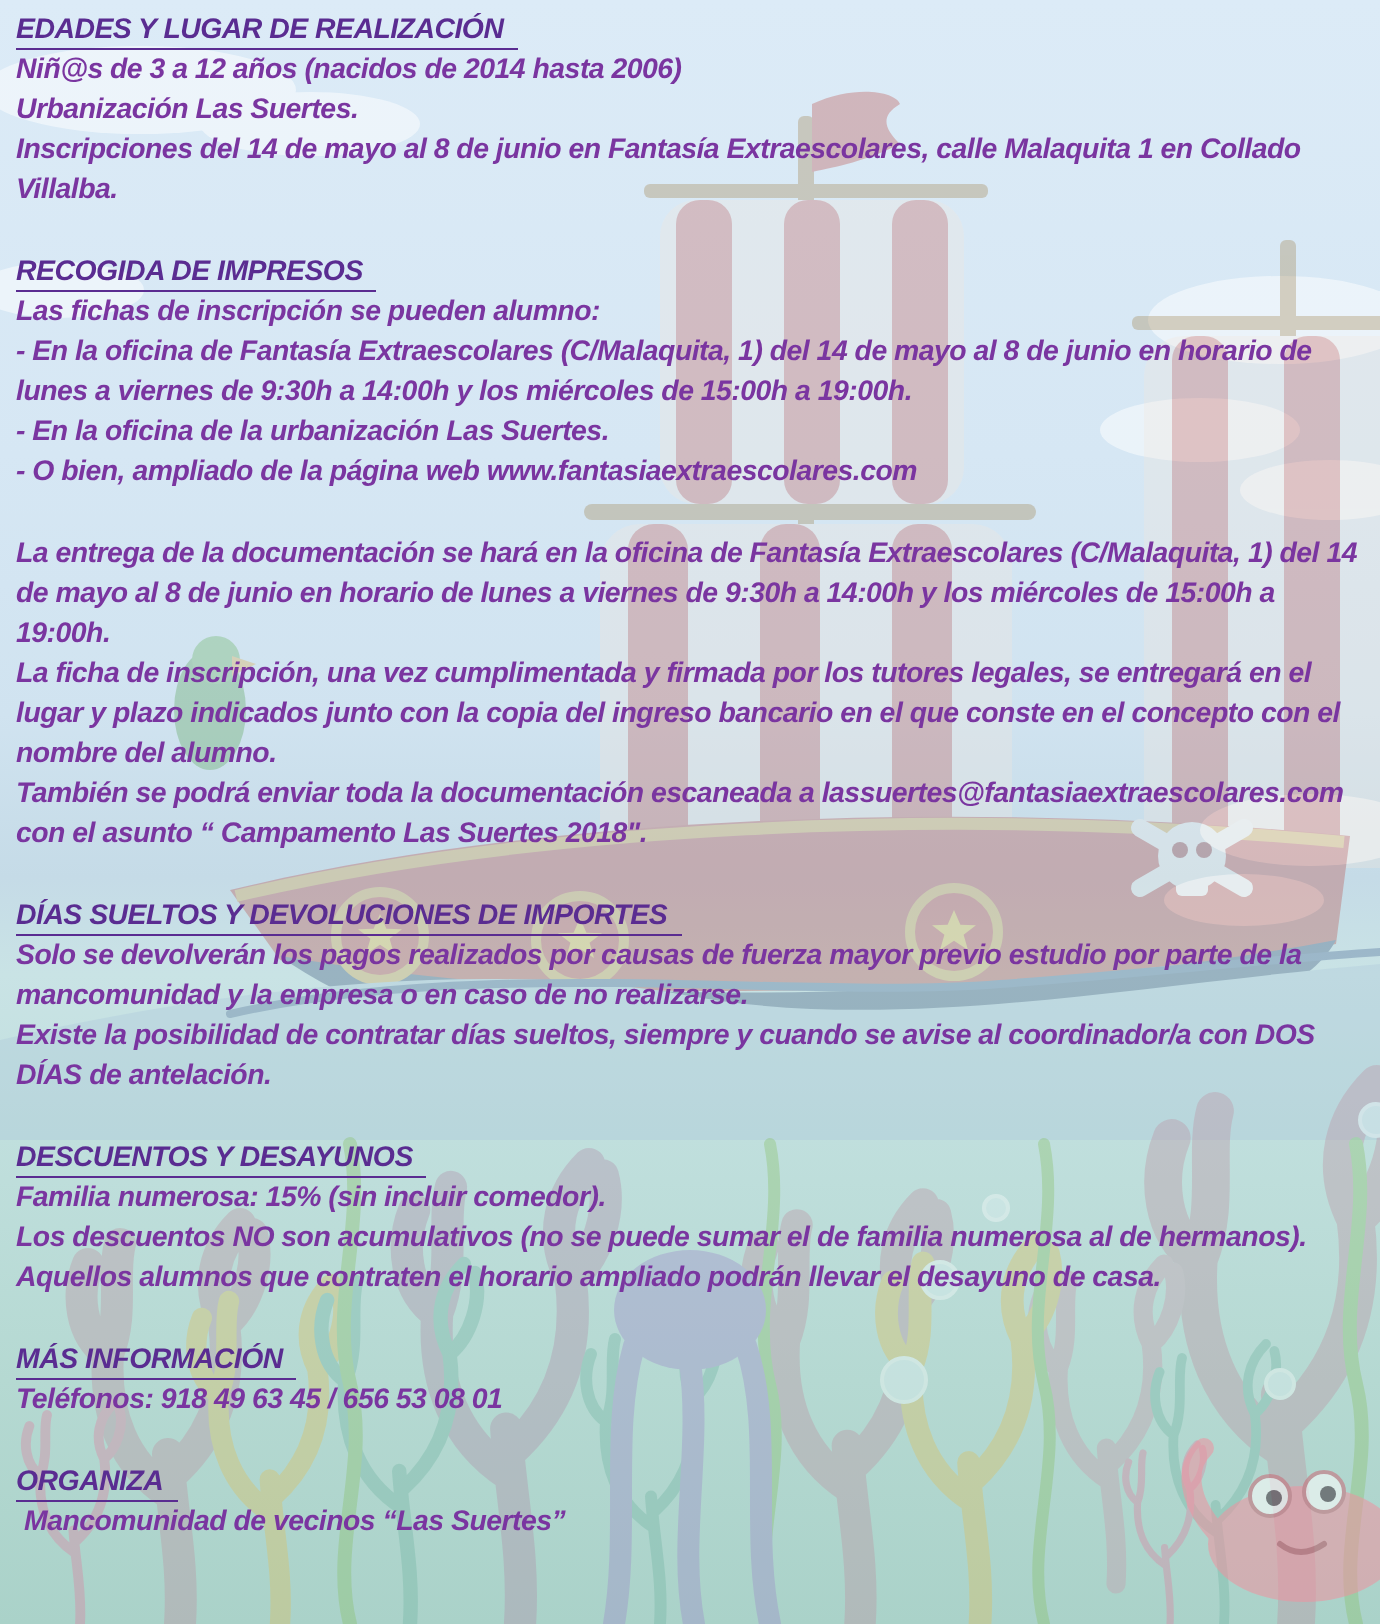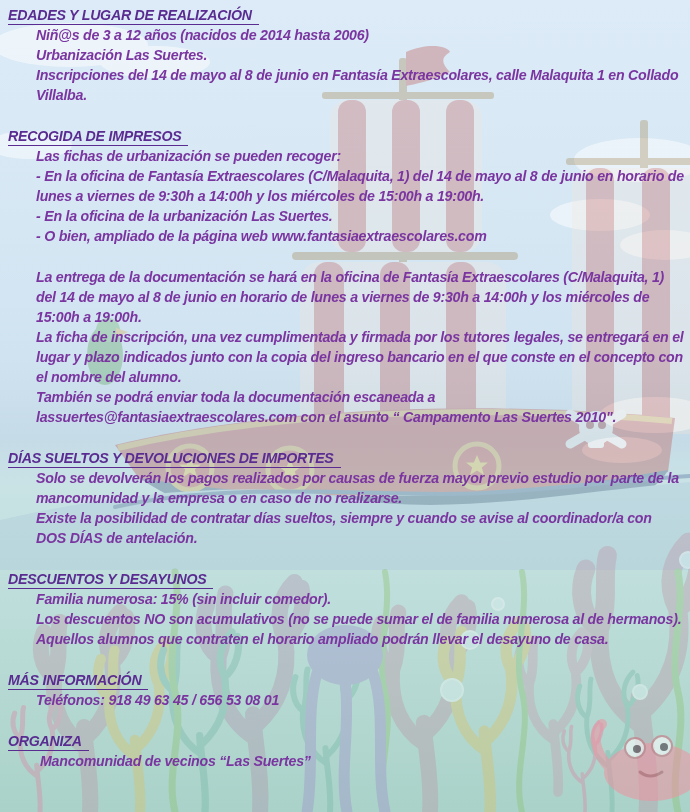--- a/index.html
+++ b/index.html
@@ -19,21 +19,21 @@
   h2, p {
     margin: 0;
     font-weight: bold;
     font-style: italic;
     font-size: 14.2px;
     line-height: 20px;
     letter-spacing: -0.25px;
   }
   h2 { color: var(--heading-color, #5a2c91); }
   h2 .u { border-bottom: 1.6px solid currentColor; padding-right: 7px; padding-bottom: 1px; }
-  p { color: var(--body-color, #7a35a0); margin-left: 28px; }
+  p { color: var(--body-color, #7a35a0); }
   .indent { padding-left: 4px; }
 </style>
 </head>
 <body>
 
 <div class="page">
 
   <svg class="bg-svg" viewBox="0 0 690 812" aria-hidden="true">
 
     <g fill="#ffffff" opacity="0.5">
@@ -177,30 +177,30 @@
 
     <section>
       <h2><span class="u">EDADES Y LUGAR DE REALIZACIÓN</span></h2>
       <p>Niñ@s de 3 a 12 años (nacidos de 2014 hasta 2006)</p>
       <p>Urbanización Las Suertes.</p>
       <p>Inscripciones del 14 de mayo al 8 de junio en Fantasía Extraescolares, calle Malaquita 1 en Collado Villalba.</p>
     </section>
 
     <section>
       <h2><span class="u">RECOGIDA DE IMPRESOS</span></h2>
-      <p>Las fichas de urbanización se pueden recoger:</p>
+      <p>Las fichas de inscripción se pueden alumno:</p>
       <p>- En la oficina de Fantasía Extraescolares (C/Malaquita, 1) del 14 de mayo al 8 de junio en horario de lunes a viernes de 9:30h a 14:00h y los miércoles de 15:00h a 19:00h.</p>
       <p>- En la oficina de la urbanización Las Suertes.</p>
       <p>- O bien, ampliado de la página web www.fantasiaextraescolares.com</p>
     </section>
 
     <section>
       <p>La entrega de la documentación se hará en la oficina de Fantasía Extraescolares (C/Malaquita, 1) del 14 de mayo al 8 de junio en horario de lunes a viernes de 9:30h a 14:00h y los miércoles de 15:00h a 19:00h.</p>
       <p>La ficha de inscripción, una vez cumplimentada y firmada por los tutores legales, se entregará en el lugar y plazo indicados junto con la copia del ingreso bancario en el que conste en el concepto con el nombre del alumno.</p>
-      <p>También se podrá enviar toda la documentación escaneada a lassuertes@fantasiaextraescolares.com con el asunto “ Campamento Las Suertes 2010".</p>
+      <p>También se podrá enviar toda la documentación escaneada a lassuertes@fantasiaextraescolares.com con el asunto “ Campamento Las Suertes 2018".</p>
     </section>
 
     <section>
       <h2><span class="u">DÍAS SUELTOS Y DEVOLUCIONES DE IMPORTES</span></h2>
       <p>Solo se devolverán los pagos realizados por causas de fuerza mayor previo estudio por parte de la mancomunidad y la empresa o en caso de no realizarse.</p>
       <p>Existe la posibilidad de contratar días sueltos, siempre y cuando se avise al coordinador/a con DOS DÍAS de antelación.</p>
     </section>
 
     <section>
       <h2><span class="u">DESCUENTOS Y DESAYUNOS</span></h2>

